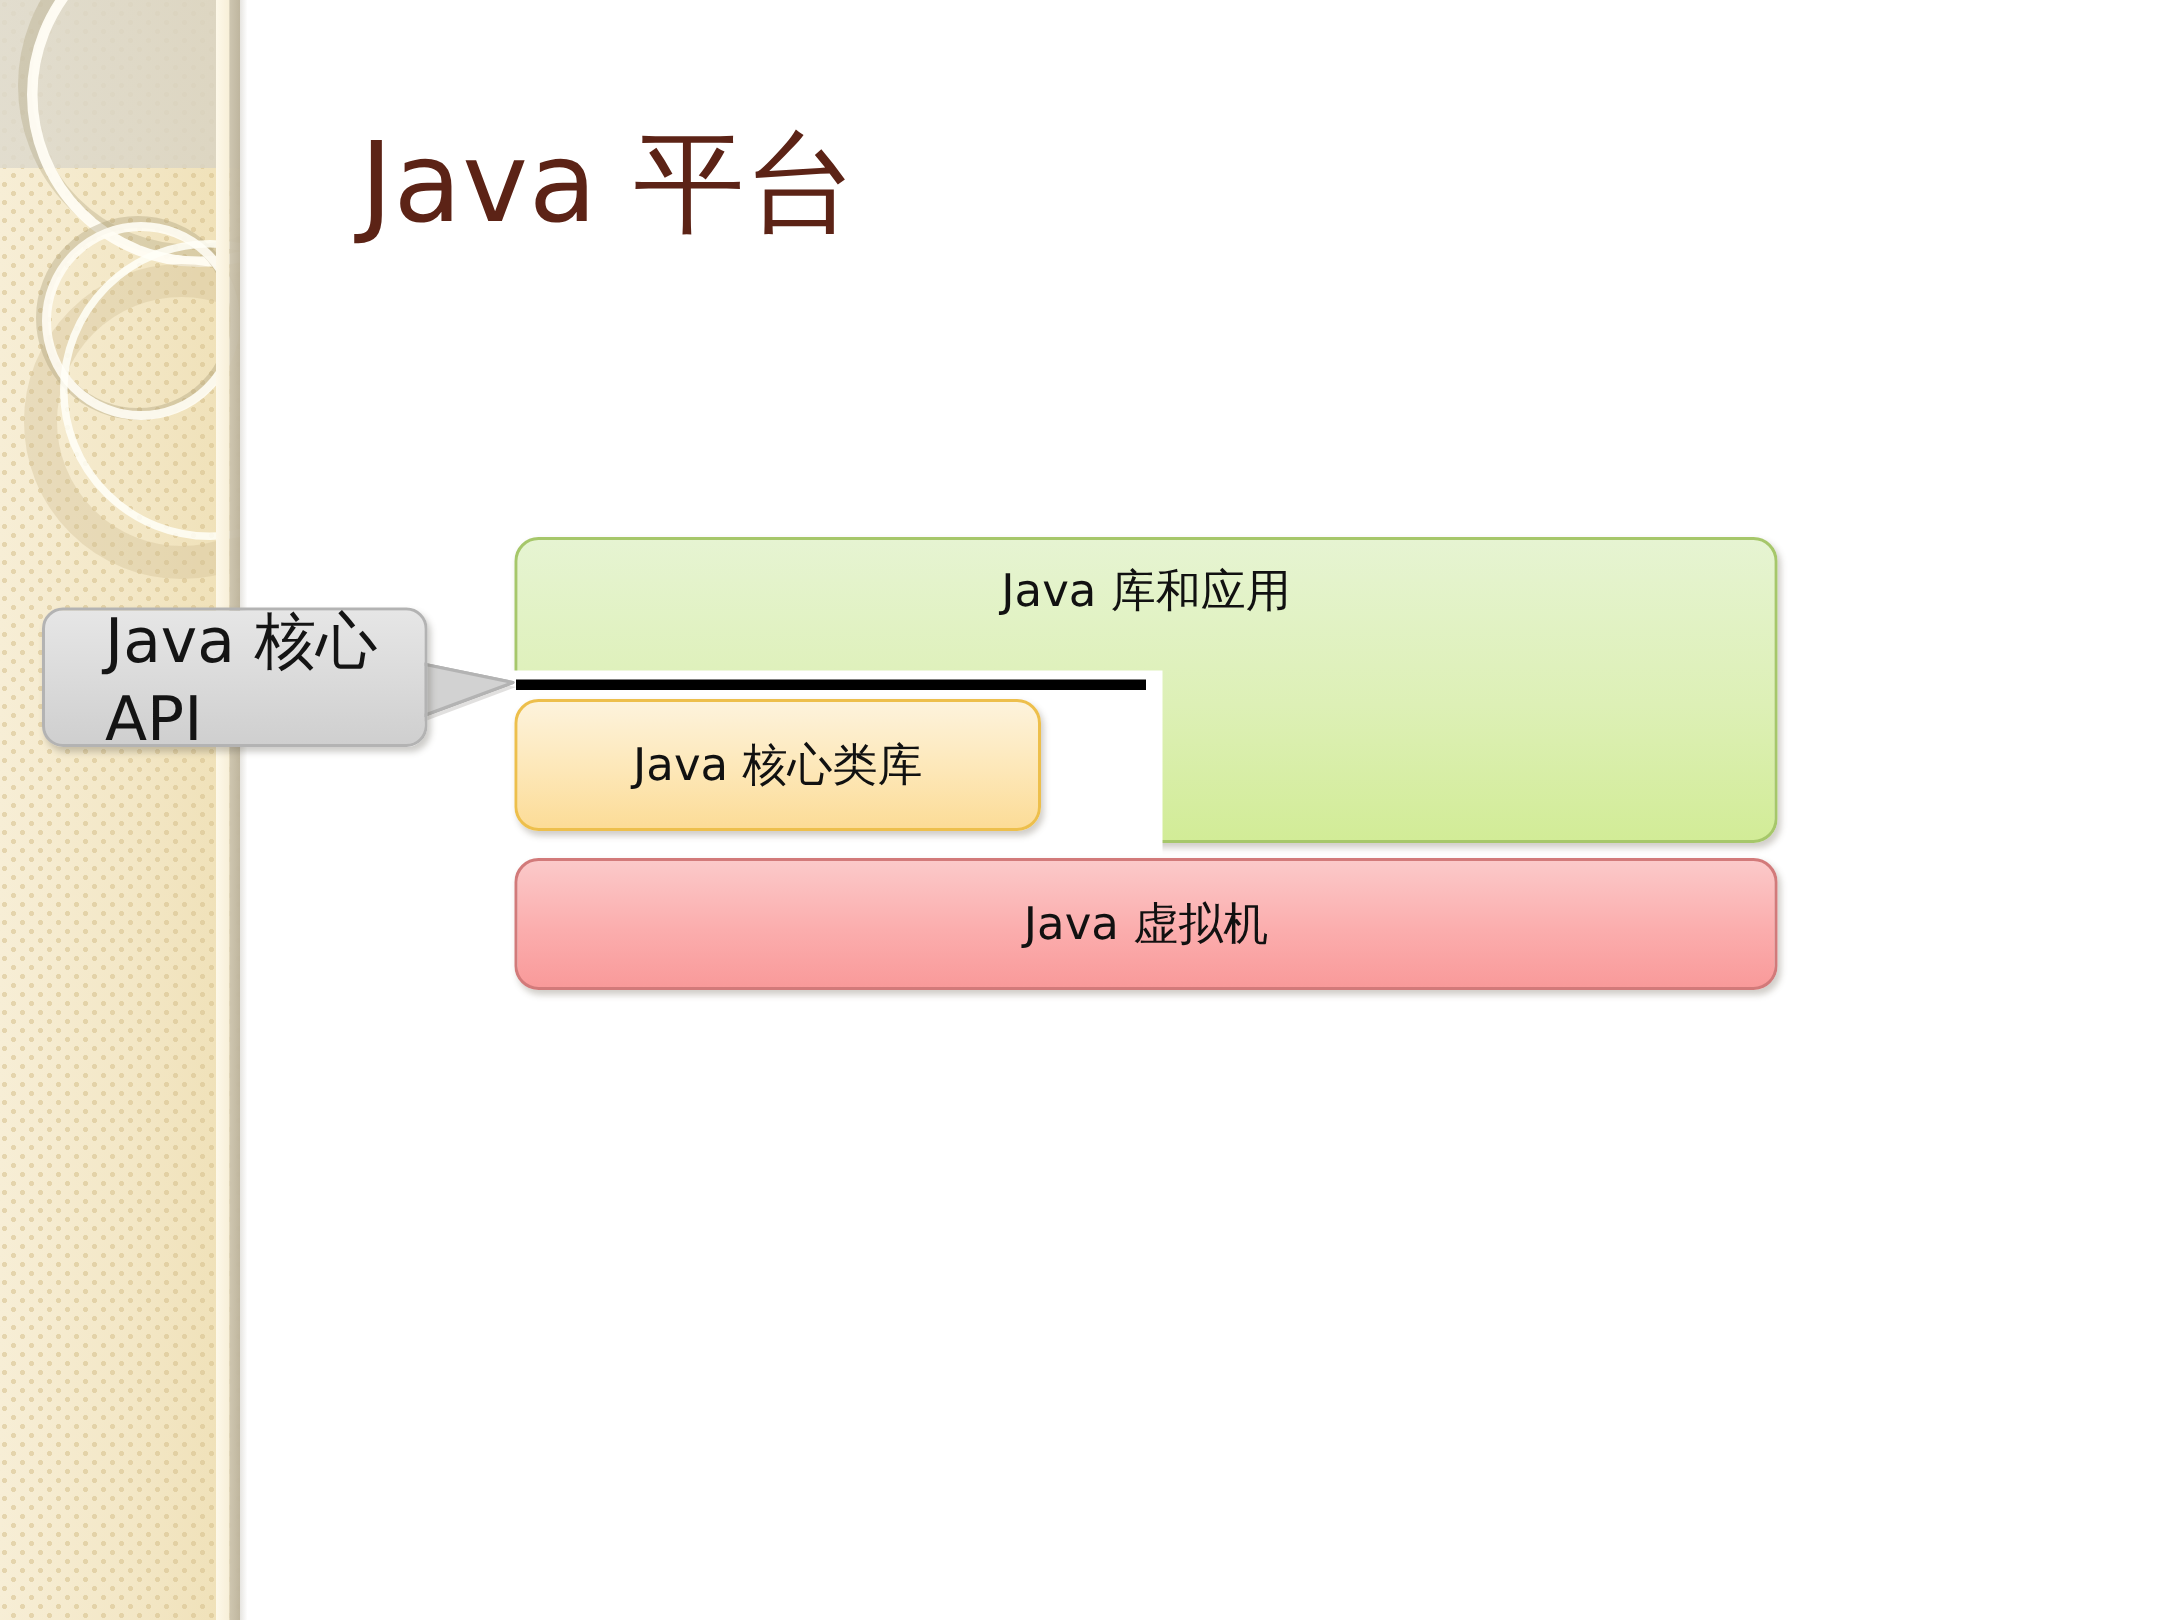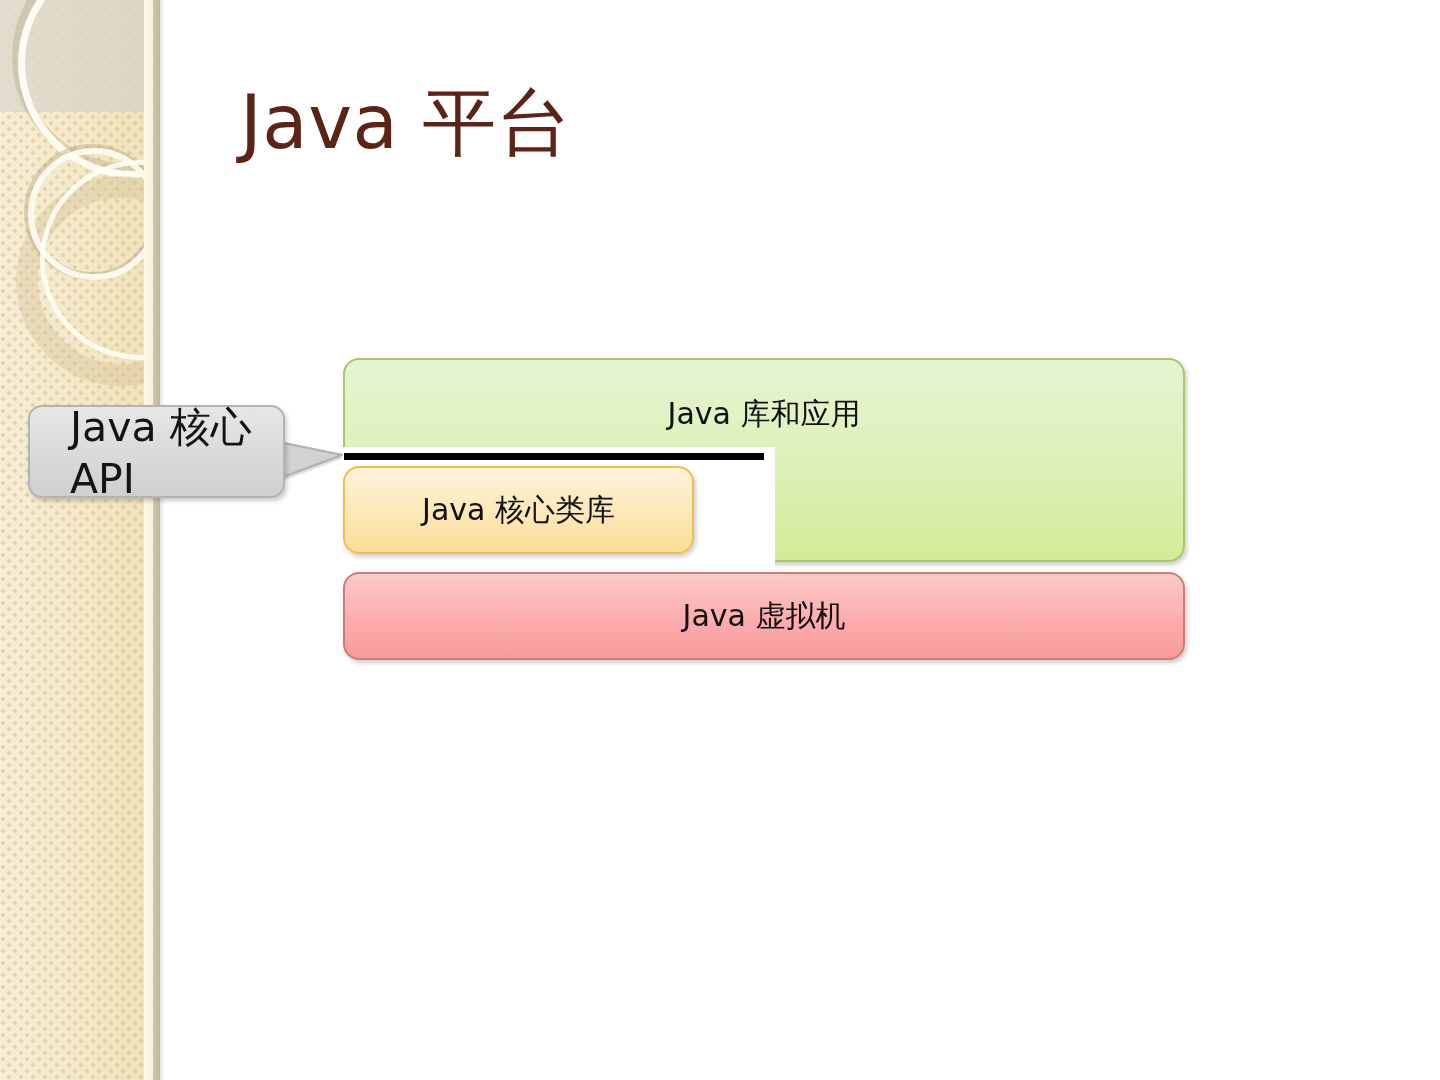--- a/index.html
+++ b/index.html
@@ -137,21 +137,21 @@
   }
 
   .box-libs {
     left: 343px;
     top: 358px;
     width: 842px;
     height: 204px;
     border: 2px solid #a6c76a;
     background: linear-gradient(to bottom, #e6f4d2 0%, #ddf0b6 55%, #d2ec97 100%);
     align-items: flex-start;
-    padding-top: 34px;
+    padding-top: 14px;
   }
 
   
   .notch {
     position: absolute;
     left: 335px;
     top: 447px;
     width: 440px;
     height: 126px;
     background: #ffffff;

